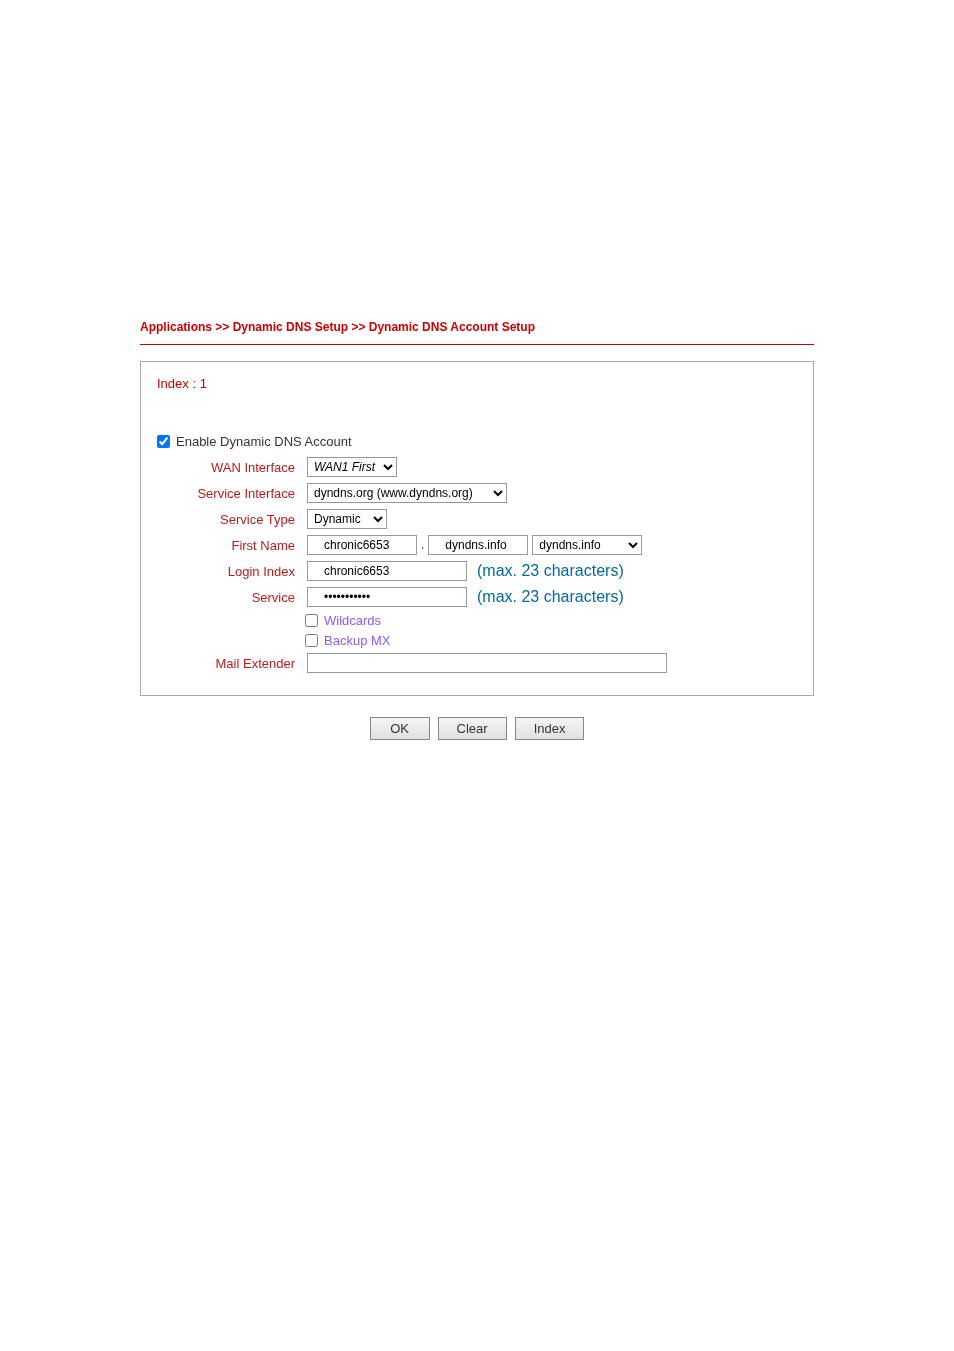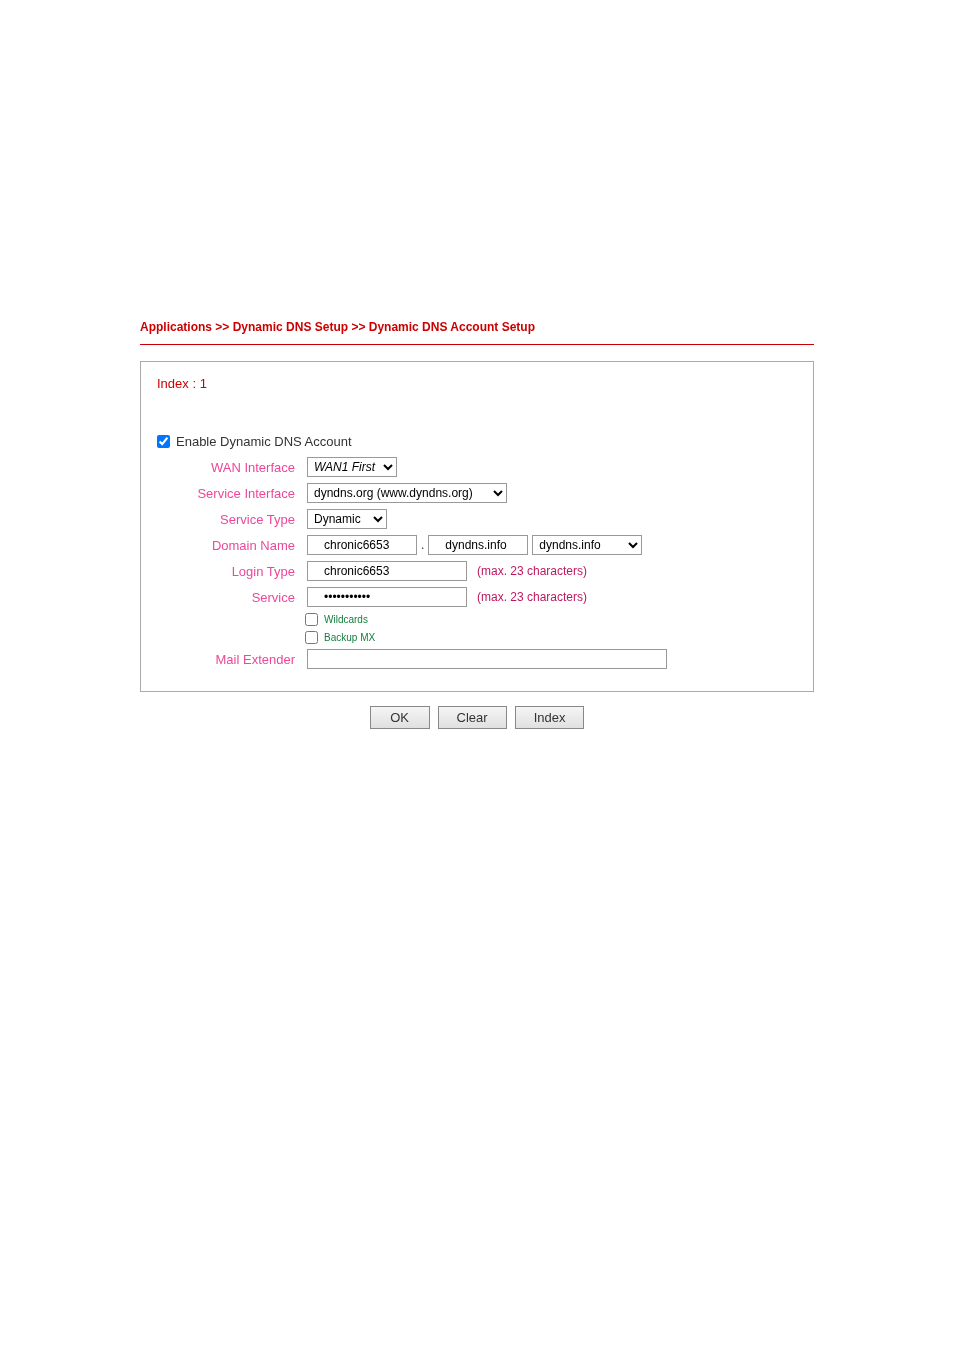--- a/index.html
+++ b/index.html
@@ -62,21 +62,21 @@
       display: flex;
       align-items: center;
       margin-bottom: 6px;
       padding-left: 20px;
     }
 
     .form-label {
       width: 130px;
       text-align: right;
       padding-right: 12px;
-      color: #ec4899;
+      color: #b91c1c;
       font-size: 13px;
       flex-shrink: 0;
     }
 
     .form-value {
       display: flex;
       align-items: center;
       gap: 4px;
     }
 
@@ -116,39 +116,39 @@
 
     .login-input {
       width: 160px;
     }
 
     .password-input {
       width: 160px;
     }
 
     .max-chars {
-      font-size: 12px;
-      color: #be185d;
+      font-size: 16px;
+      color: #0369a1;
       margin-left: 6px;
     }
 
     .checkbox-row {
       display: flex;
       align-items: center;
       margin-bottom: 5px;
       padding-left: 148px;
     }
 
     .checkbox-row input[type="checkbox"] {
       margin-right: 6px;
     }
 
     .checkbox-label {
-      font-size: 10px;
-      color: #15803d;
+      font-size: 13px;
+      color: #8b5cf6;
     }
 
     .mail-extender-input {
       width: 360px;
     }
 
     .wan-select {
       width: 90px;
       font-style: italic;
     }
@@ -169,20 +169,21 @@
     }
 
     .form-button {
       padding: 3px 18px;
       font-size: 13px;
       border: 1px solid #888888;
       background: linear-gradient(to bottom, #f5f5f5, #e0e0e0);
       cursor: pointer;
       color: #333333;
       min-width: 60px;
+      margin-top: 7px;
     }
   </style>
 </head>
 <body>
 
 <div class="page-container">
 
   <div class="breadcrumb">Applications &gt;&gt; Dynamic DNS Setup &gt;&gt; Dynamic DNS Account Setup</div>
 
   <hr class="section-divider">
@@ -220,35 +221,35 @@
       <div class="form-value">
         <select class="service-type-select">
           <option>Dynamic</option>
           <option>Static</option>
           <option>Custom</option>
         </select>
       </div>
     </div>
 
     <div class="form-row">
-      <span class="form-label">Domain Name</span>
+      <span class="form-label">First Name</span>
       <div class="form-value">
         <input type="text" class="domain-part1" value="chronic6653" style="">
         <span class="domain-separator">.</span>
         <input type="text" class="domain-part2" value="dyndns.info" style="">
         <select class="domain-select">
           <option>dyndns.info</option>
           <option>dyndns.org</option>
           <option>dyndns.biz</option>
         </select>
       </div>
     </div>
 
     <div class="form-row">
-      <span class="form-label">Login Type</span>
+      <span class="form-label">Login Index</span>
       <div class="form-value">
         <input type="text" class="login-input" value="chronic6653" style="">
         <span class="max-chars">(max. 23 characters)</span>
       </div>
     </div>
 
     <div class="form-row">
       <span class="form-label">Service</span>
       <div class="form-value">
         <input type="password" class="password-input" value="password123" style="">

